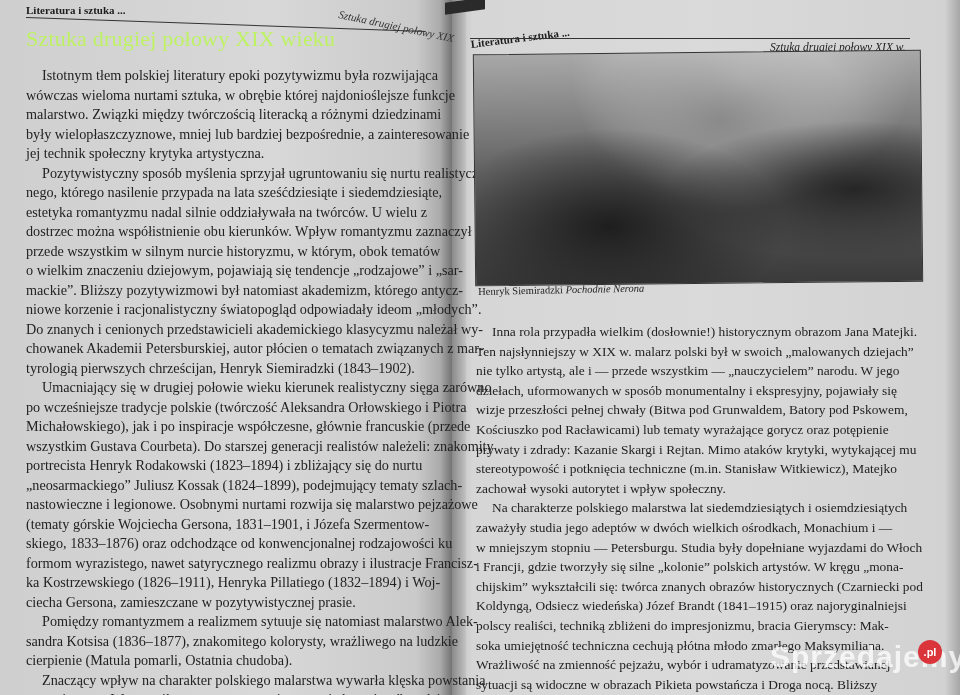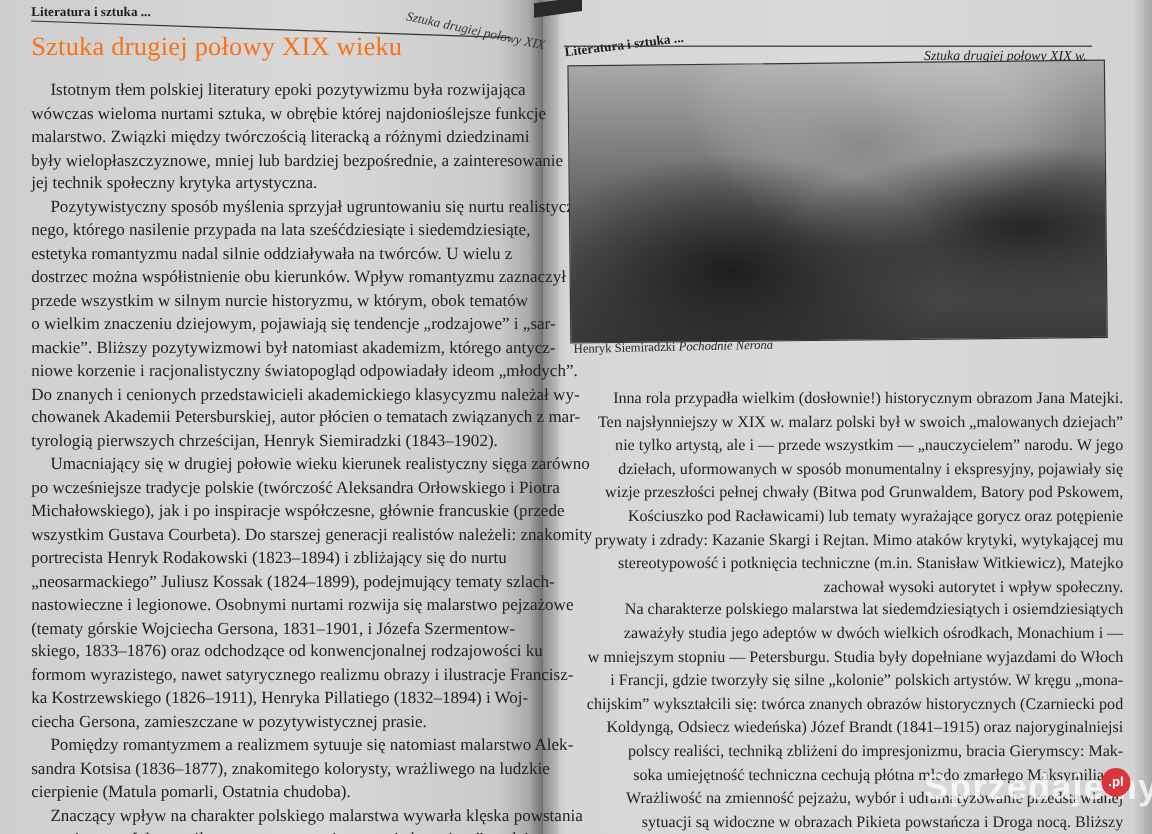--- a/index.html
+++ b/index.html
@@ -23,21 +23,21 @@
     position:absolute; left:440px; top:0; width:26px; height:695px;
     background:linear-gradient(90deg,rgba(0,0,0,0) 0%,rgba(0,0,0,.25) 45%,rgba(0,0,0,.05) 100%);
   }
   .top-dark { position:absolute; left:445px; top:0; width:40px; height:12px; background:#2a2a2a; transform:skewY(-8deg); }
 
   
   .lh-left { position:absolute; left:26px; top:4px; font-size:11px; font-weight:bold; color:#1c1c1c; }
   .lh-right-italic { position:absolute; left:340px; top:8px; font-size:11px; font-style:italic; color:#333; transform:rotate(12deg); transform-origin:left top; white-space:nowrap; }
   .rule-left { position:absolute; left:26px; top:17px; width:400px; height:1px; background:#333; transform:rotate(2deg); transform-origin:left center; }
 
-  .title { position:absolute; left:26px; top:26px; font-size:22px; color:#f97316; letter-spacing:.2px; }
+  .title { position:absolute; left:26px; top:26px; font-size:22px; color:#bef264; letter-spacing:.2px; }
 
   .col-left { position:absolute; left:26px; top:66px; width:430px; font-size:14.2px; line-height:19.5px; }
   .col-left .ln { white-space:nowrap; display:block; }
   .indent { padding-left:16px; }
   em { font-style:italic; }
 
   
   .rh-left { position:absolute; left:470px; top:38px; font-size:11px; font-weight:bold; color:#1c1c1c; transform:rotate(-7deg); transform-origin:left top; }
   .rh-right { position:absolute; left:770px; top:41px; font-size:11.5px; font-style:italic; color:#222; }
   .rule-right { position:absolute; left:470px; top:38px; width:440px; height:1px; background:#333; }
@@ -49,21 +49,21 @@
       radial-gradient(ellipse at 85% 60%, #262626 0%, rgba(38,38,38,0) 35%),
       radial-gradient(ellipse at 55% 30%, #8a8a8a 0%, rgba(138,138,138,0) 40%),
       radial-gradient(ellipse at 60% 10%, #cfcfcf 0%, rgba(207,207,207,0) 45%),
       linear-gradient(180deg,#a8a8a8 0%,#6a6a6a 45%,#3a3a3a 100%);
     transform:rotate(-0.6deg);
     border:1px solid #333;
   }
   .caption { position:absolute; left:478px; top:286px; font-size:10.5px; color:#222; transform:rotate(-1.2deg); transform-origin:left top; white-space:nowrap; }
 
   .col-right { position:absolute; left:476px; top:322px; width:460px; font-size:13.4px; line-height:19.6px; }
-  .col-right .ln { white-space:nowrap; display:block;text-align:right; }
+  .col-right .ln { white-space:nowrap; display:block; }
 
   .watermark {
     position:absolute; left:770px; top:640px; font-family:"Liberation Sans",sans-serif;
     font-size:30px; font-weight:bold; color:rgba(255,255,255,.75); letter-spacing:1px;
   }
   .wm-badge {
     position:absolute; left:918px; top:640px; width:24px; height:24px; border-radius:50%;
     background:#d9353a; color:#fff; font-family:"Liberation Sans",sans-serif; font-size:11px; font-weight:bold;
     display:flex; align-items:center; justify-content:center;text-align:center;
   }

